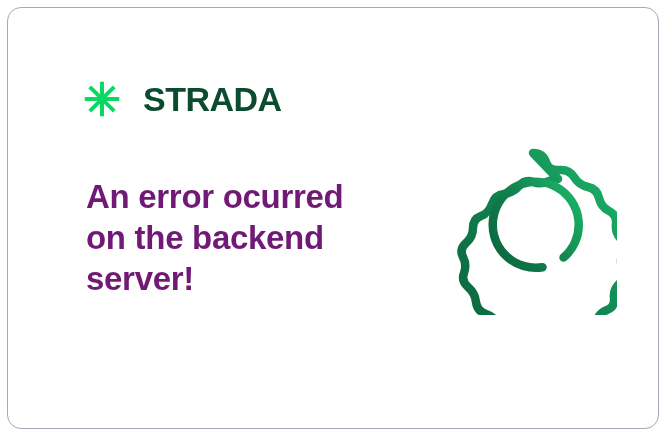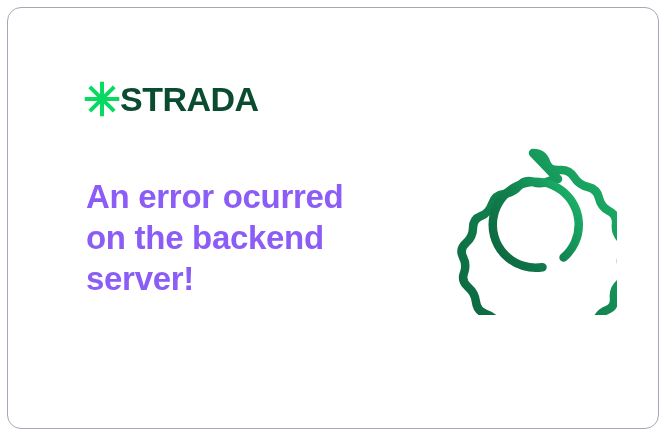--- a/index.html
+++ b/index.html
@@ -37,21 +37,21 @@
     overflow: hidden;
   }
 
   
   .brand {
     position: absolute;
     left: 76px;
     top: 70px;
     display: flex;
     align-items: center;
-    gap: 0;
+    gap: 23px;
     height: 42px;
   }
   .brand-mark {
     width: 36px;
     height: 36px;
     display: block;
     flex: 0 0 auto;
   }
   .brand-word {
     font-family: "Liberation Sans", sans-serif;
@@ -68,21 +68,21 @@
   .message {
     position: absolute;
     left: 78px;
     top: 168px;
     width: 300px;
     font-family: "Liberation Sans", sans-serif;
     font-size: 33px;
     line-height: 41px;
     font-weight: 600;
     letter-spacing: -0.3px;
-    color: #8b5cf6;
+    color: #701a75;
     margin: 0;
     white-space: pre-line;
   }
 
   
   .gear-wrap {
     position: absolute;
     left: 441px;
     top: 135px;
     width: 168px;

